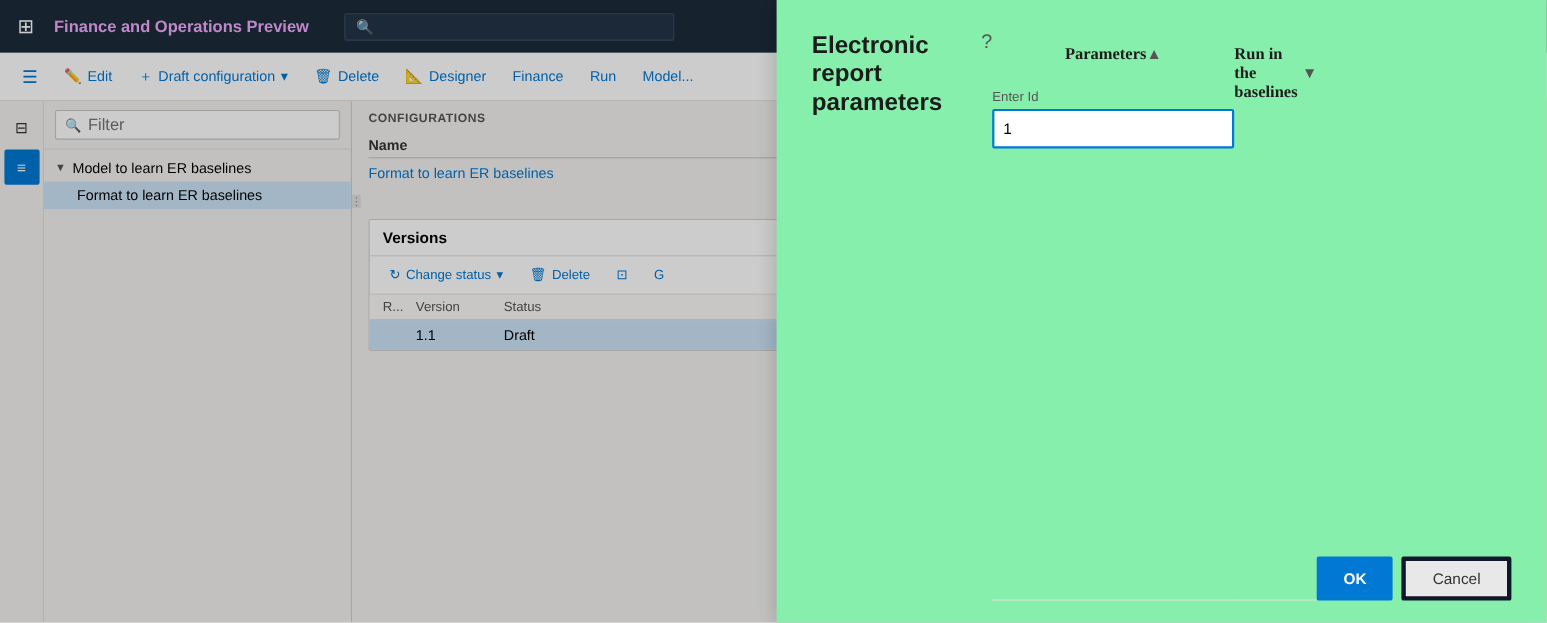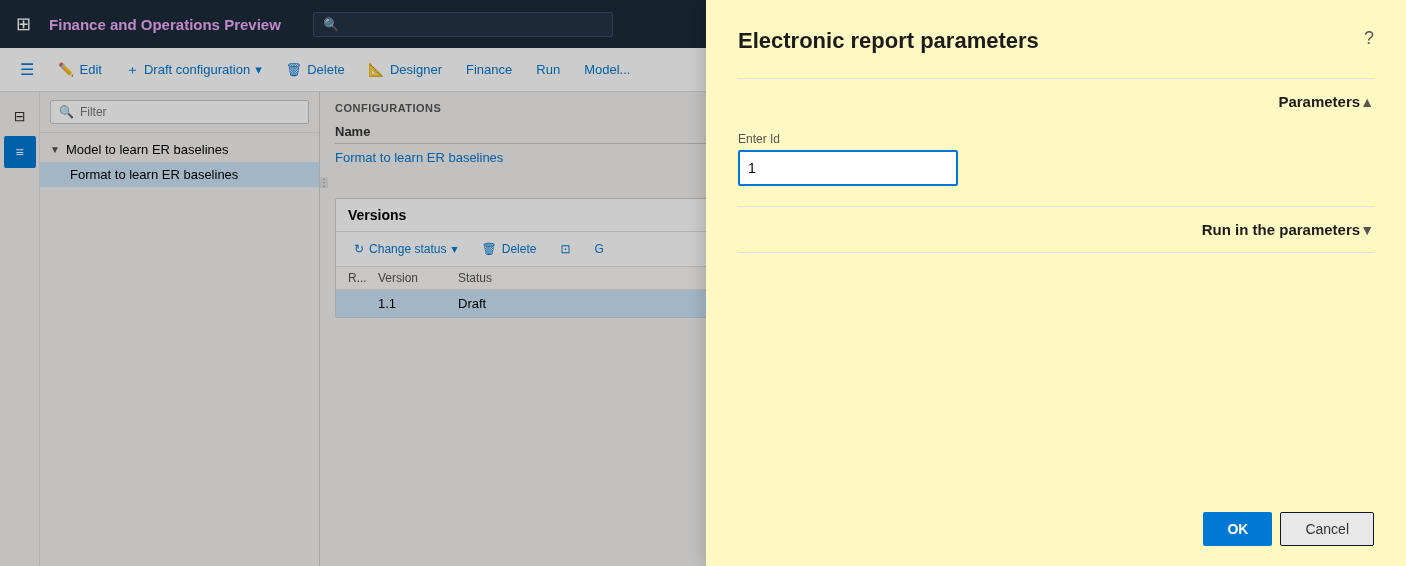--- a/index.html
+++ b/index.html
@@ -125,21 +125,21 @@
       align-items: center;
       background: #fff;
       border: 1px solid #c8c8c8;
       border-radius: 2px;
       padding: 4px 8px;
       gap: 6px;
     }
     .filter-input-wrap input {
       border: none;
       outline: none;
-      font-size: 12px;
+      font-size: 15px;
       width: 100%;
       color: #0f172a;
     }
     .tree-area {
       flex: 1;
       overflow-y: auto;
       padding: 4px 0;
     }
     .tree-item {
       display: flex;
@@ -248,25 +248,25 @@
     .dialog-overlay {
       position: fixed;
       top: 0; left: 0; right: 0; bottom: 0;
       background: rgba(0,0,0,0.2);
       display: flex;
       align-items: stretch;
       justify-content: flex-end;
       z-index: 100;
     }
     .dialog-panel {
-      background: #fef9c3;
+      background: #86efac;
       width: 700px;
       height: 100%;
       display: flex;
-      flex-direction: column;
+      flex-direction: row;
       box-shadow: -4px 0 16px rgba(0,0,0,0.15);
       padding: 28px 32px 20px 32px;
     }
     .dialog-header {
       display: flex;
       align-items: flex-start;
       justify-content: space-between;
       margin-bottom: 24px;
     }
     .dialog-title {
@@ -285,26 +285,27 @@
       margin-bottom: 0;
     }
 
     
     .collapsible-section {
       border-bottom: 1px solid #e0e0e0;
     }
     .collapsible-header {
       display: flex;
       align-items: center;
-      justify-content: flex-end;
+      justify-content: center;
       padding: 14px 0;
       cursor: pointer;
       font-size: 15px;
       font-weight: 600;
       color: #1c1c1c;
+      font-family: Liberation Serif, serif;
     }
     .collapsible-chevron { font-size: 14px; color: #555; }
     .collapsible-content {
       padding: 8px 0 20px 0;
     }
     .form-field-label {
       font-size: 12px;
       color: #555;
       margin-bottom: 4px;
     }
@@ -332,21 +333,21 @@
       border: none;
       padding: 8px 24px;
       font-size: 14px;
       border-radius: 2px;
       cursor: pointer;
       font-weight: 600;
     }
     .btn-cancel {
       background: #e8e8e8;
       color: #333;
-      border: 1px solid #0f172a;
+      border: 4px solid #0f172a;
       padding: 8px 24px;
       font-size: 14px;
       border-radius: 2px;
       cursor: pointer;
     }
   </style>
 </head>
 <body>
 
 <div class="top-nav">
@@ -473,21 +474,21 @@
         <span class="collapsible-chevron">▲</span>
       </div>
       <div class="collapsible-content">
         <div class="form-field-label">Enter Id</div>
         <input class="form-field-input" type="text" value="1" style="">
       </div>
     </div>
 
     <div class="collapsible-section">
       <div class="collapsible-header">
-        <span>Run in the parameters</span>
+        <span>Run in the baselines</span>
         <span class="collapsible-chevron">▼</span>
       </div>
     </div>
 
     <div class="dialog-footer">
       <button class="btn-ok">OK</button>
       <button class="btn-cancel">Cancel</button>
     </div>
   </div>
 </div>

